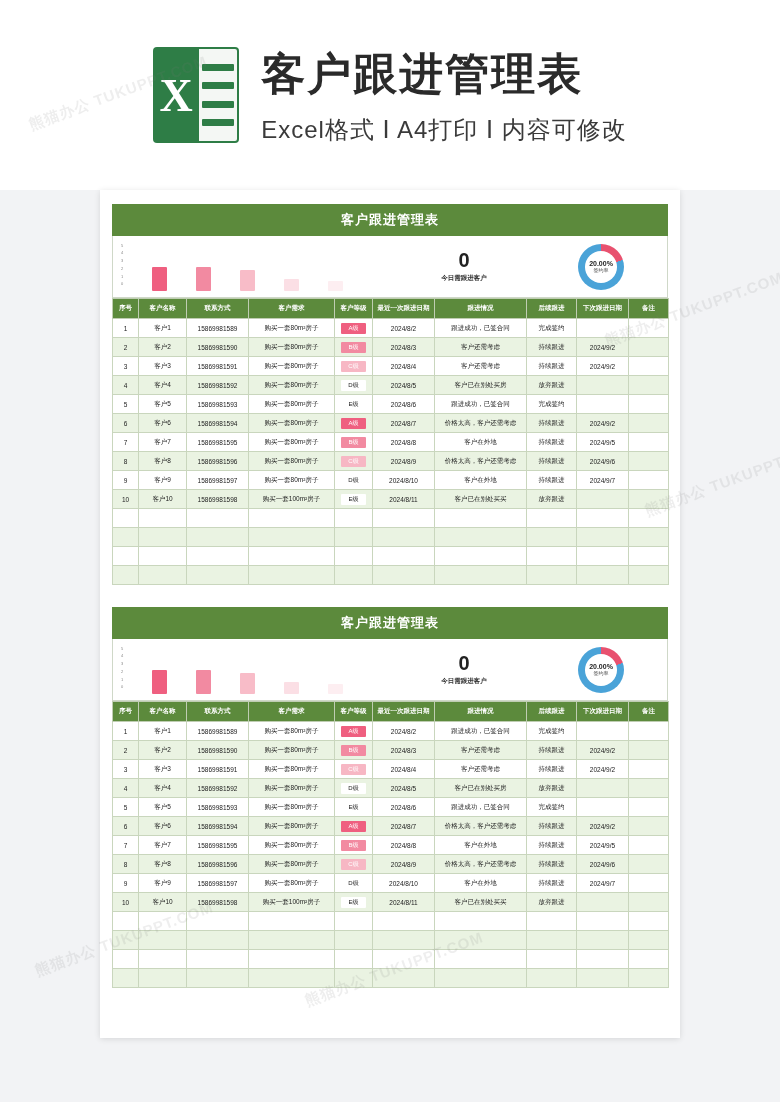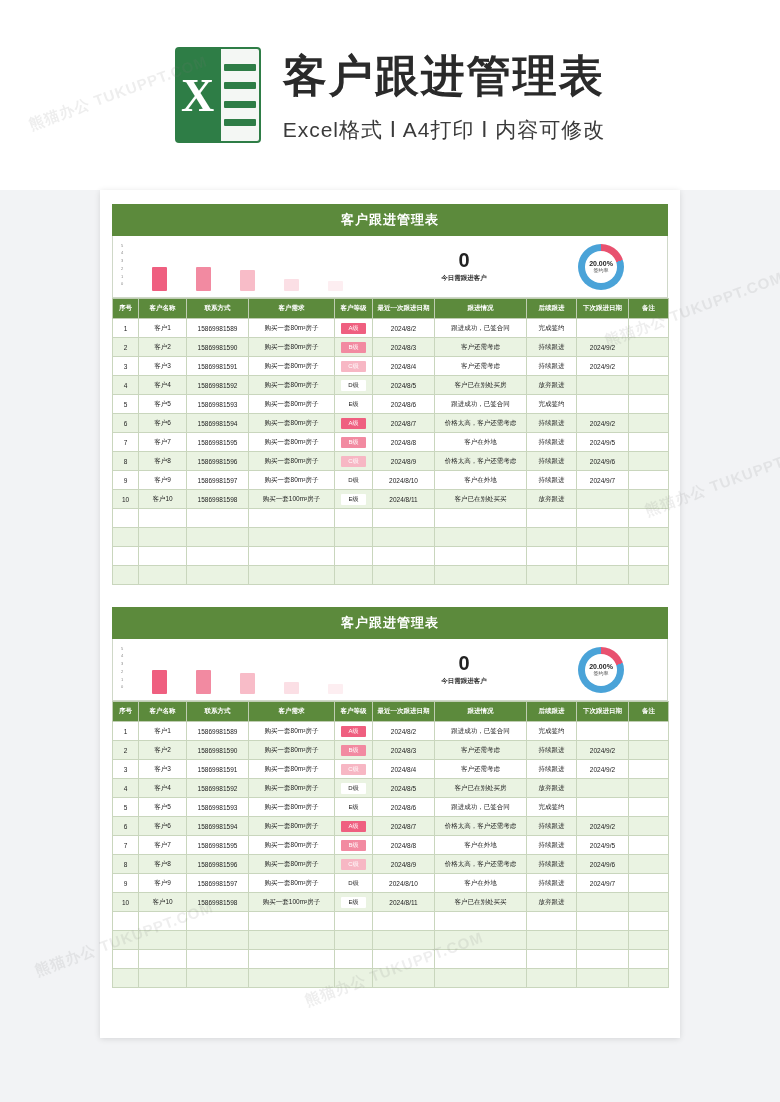--- a/index.html
+++ b/index.html
@@ -37,21 +37,21 @@
     border-radius:0 4px 4px 0;
     display:flex;flex-direction:column;justify-content:space-evenly;padding:4px 3px;
     box-sizing:border-box;
   }
   .xls-logo .right span{display:block;height:7px;background:#2e7d46;border-radius:1px;}
   .banner-text{display:flex;flex-direction:column;gap:10px;}
   .banner-title{
     font-size:44px;font-weight:bold;color:#2a2a2a;letter-spacing:2px;
   }
   .banner-sub{
-    font-size:21px;color:#3a3a3a;letter-spacing:1px;text-align:center;
+    font-size:24px;color:#3a3a3a;letter-spacing:1px;text-align:center;
   }
   
   .sheet{
     position:absolute;
     left:100px;top:190px;
     width:580px;
     height:848px;
     background:#fff;
     box-shadow:0 1px 6px rgba(0,0,0,.12);
     padding:14px 10px;

